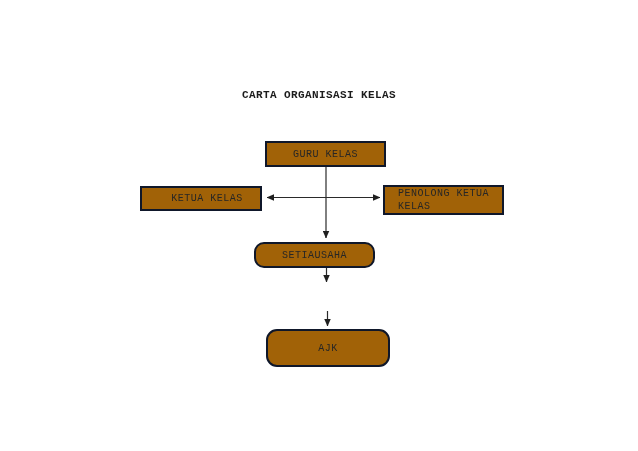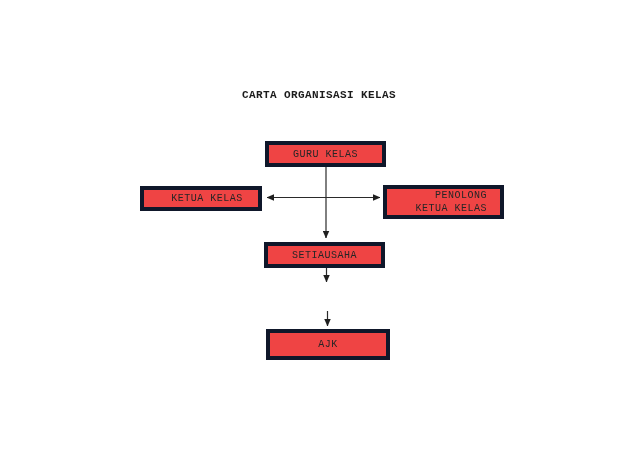--- a/index.html
+++ b/index.html
@@ -23,37 +23,37 @@
     right: 0;
     text-align: center;
     font-weight: bold;
     font-size: 11px;
     letter-spacing: 0.4px;
     color: #1c1c1c;
   }
   .node {
     position: absolute;
     box-sizing: border-box;
-    border: 4px solid #0f172a;
-    background: #ef4444;
+    border: 2px solid #0f172a;
+    background: #a16207;
     display: flex;
     align-items: center;
     justify-content: center;
-    text-align: right;
+    text-align: left;
     font-size: 10px;
     line-height: 1.3;
     letter-spacing: 0.5px;
     color: #262626;
   }
   .node-guru       { left: 265px; top: 102px; width: 121px; height: 26px; }
   .node-ketua      { left: 140px; top: 147px; width: 122px; height: 25px; padding-left: 12px; }
   .node-penolong   { left: 383px; top: 146px; width: 121px; height: 30px; padding: 13px 13px; }
-  .node-setiausaha { left: 264px; top: 203px; width: 121px; height: 26px; }
+  .node-setiausaha { left: 254px; top: 203px; width: 121px; height: 26px; border-radius: 10px; }
   .node-bendahari  { left: 264px; top: 246px; width: 122px; height: 26px; }
-  .node-ajk        { left: 266px; top: 290px; width: 124px; height: 31px; }
+  .node-ajk        { left: 266px; top: 290px; width: 124px; height: 38px; border-radius: 11px; }
   .connectors {
     position: absolute;
     left: 0;
     top: 0;
     pointer-events: none;
   }
   .connectors line {
     stroke: #2a2a2a;
     stroke-width: 1.2;
   }

